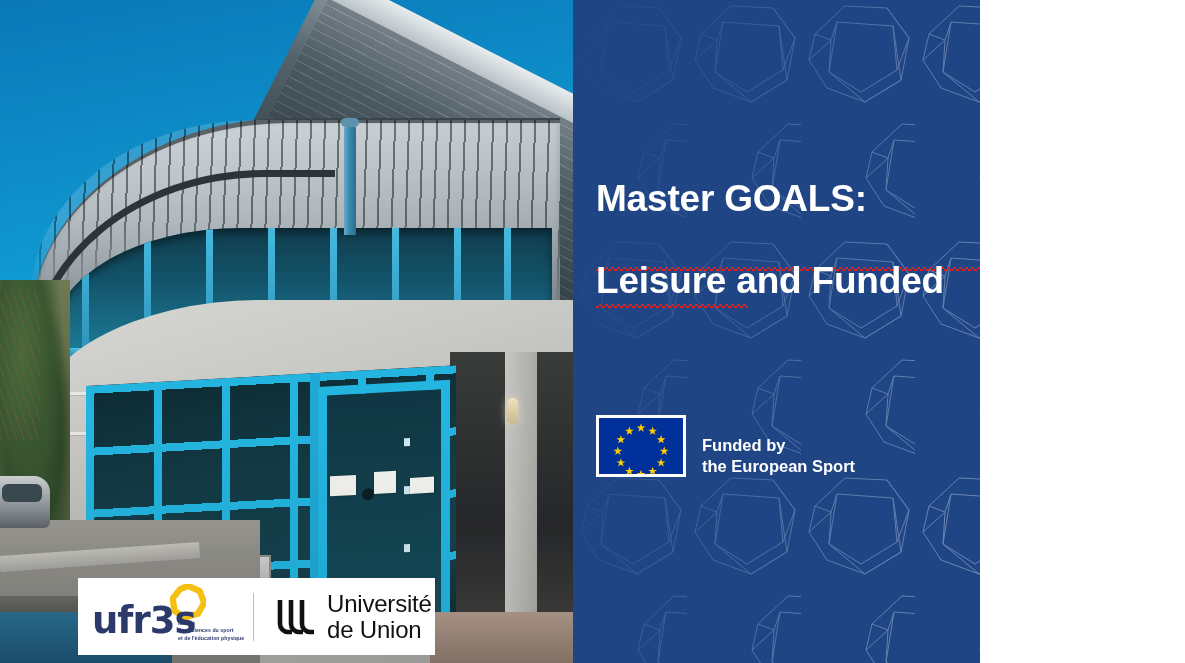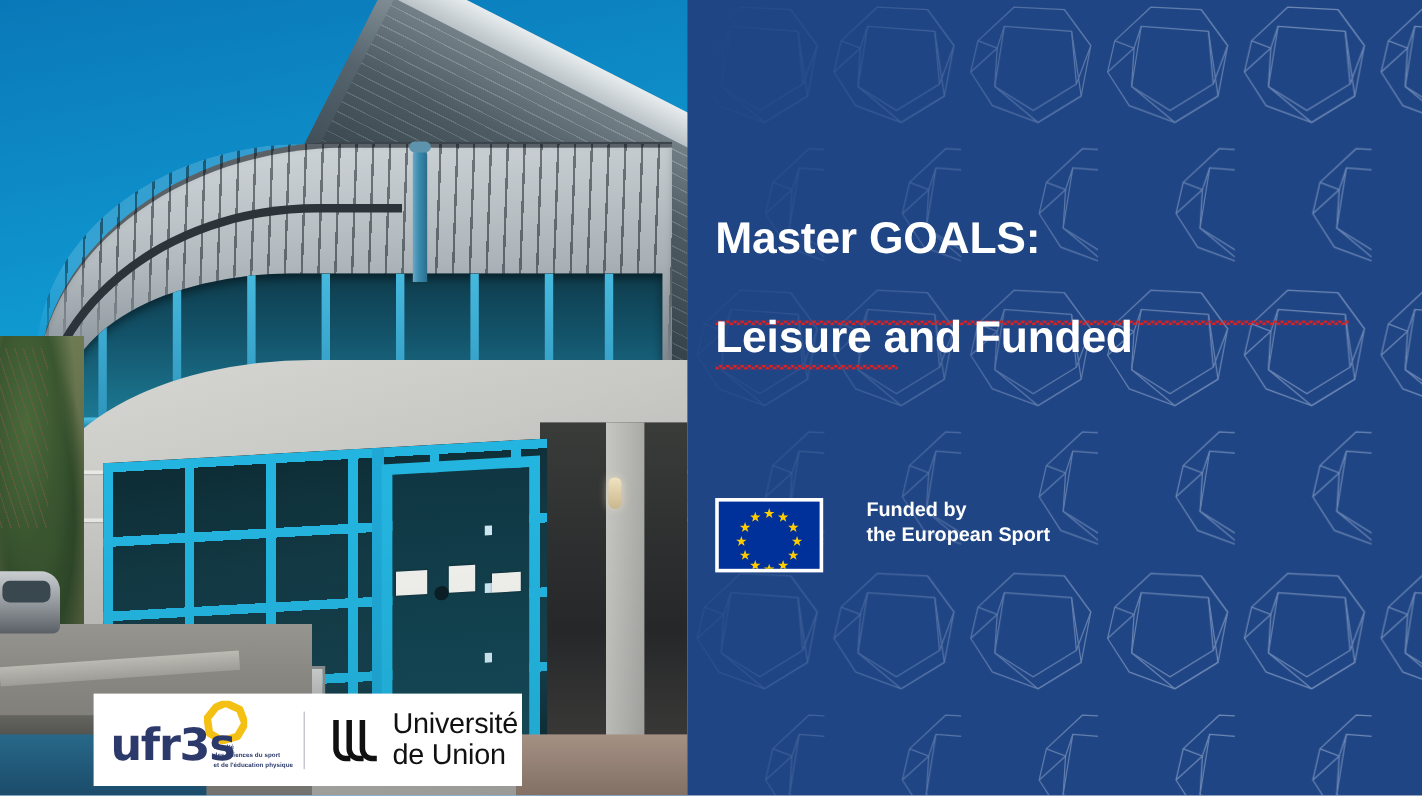--- a/index.html
+++ b/index.html
@@ -7,21 +7,21 @@
     margin: 0;
     padding: 0;
     background: #ffffff;
   }
   body {
     font-family: "Liberation Sans", sans-serif;
   }
 
   .slide {
     position: relative;
-    width: 1185px;
+    width: 980px;
     height: 663px;
     overflow: hidden;
     background: #1F4585;
   }
 
   
   .photo-pane {
     position: absolute;
     left: 0; top: 0;
     width: 573px;
@@ -363,22 +363,22 @@
   }
   .sq-gov { width: 528px; }
   .sq-lei { width: 152px; }
 
   
   .eu-lockup {
     position: absolute;
     left: 23px;
     top: 415px;
     display: flex;
-    align-items: flex-start;
-    gap: 36px;
+    align-items: flex-end;
+    gap: 16px;
   }
   .eu-flag {
     width: 90px;
     height: 62px;
     background: #ffffff;
     padding: 3px;
     box-sizing: border-box;
     flex: 0 0 auto;
   }
   .eu-flag-inner {

